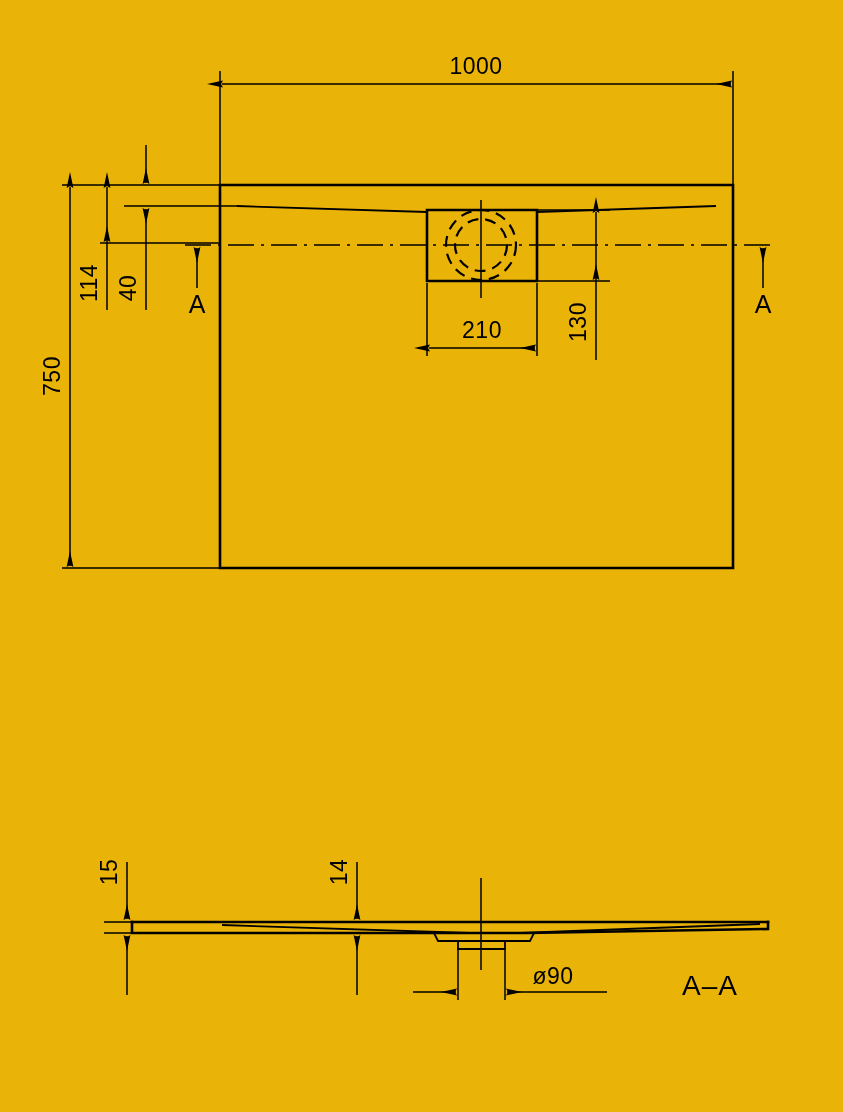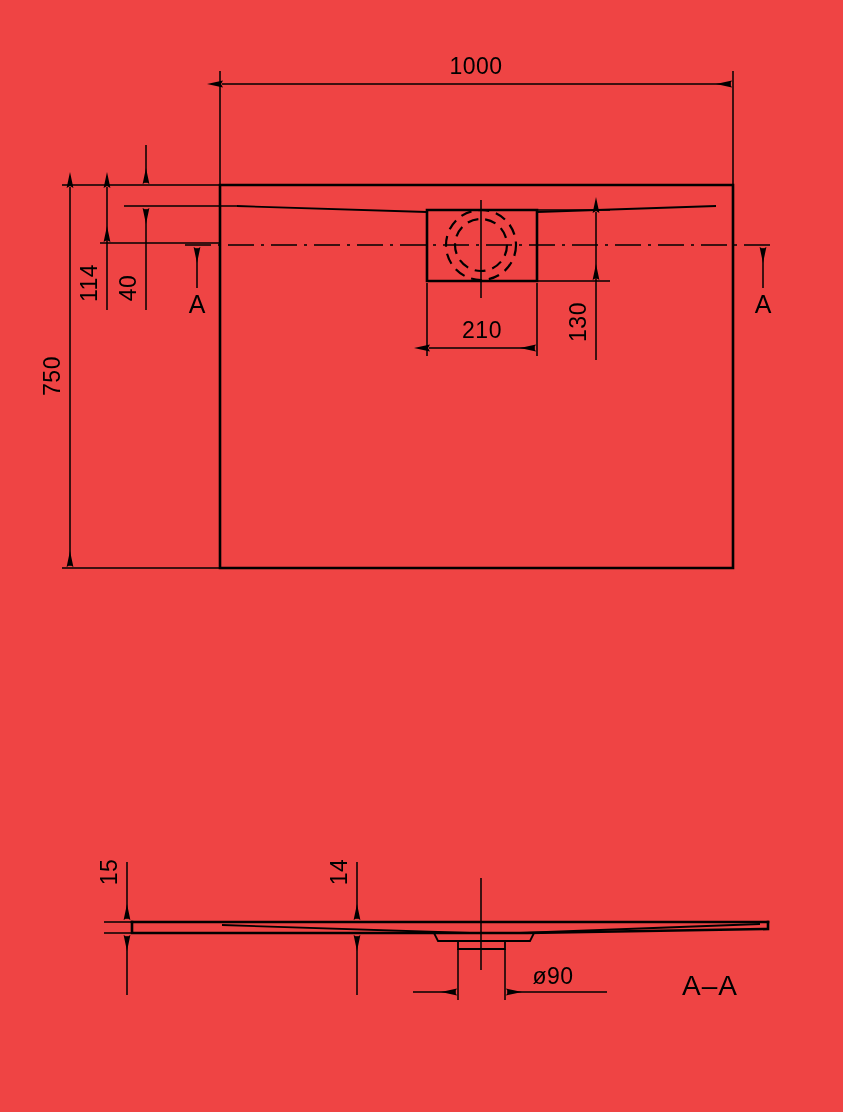--- a/index.html
+++ b/index.html
@@ -10,21 +10,21 @@
   body {
     width: 843px;
     height: 1112px;
     font-family: "Liberation Sans", sans-serif;
     overflow: hidden;
   }
   #drawing-root {
     position: relative;
     width: 843px;
     height: 1112px;
-    background: #ef4444;
+    background: #eab308;
   }
   svg#technical-drawing {
     display: block;
     width: 843px;
     height: 1112px;
   }
   .outline {
     fill: none;
     stroke: #000000;
     stroke-width: 2.6;

